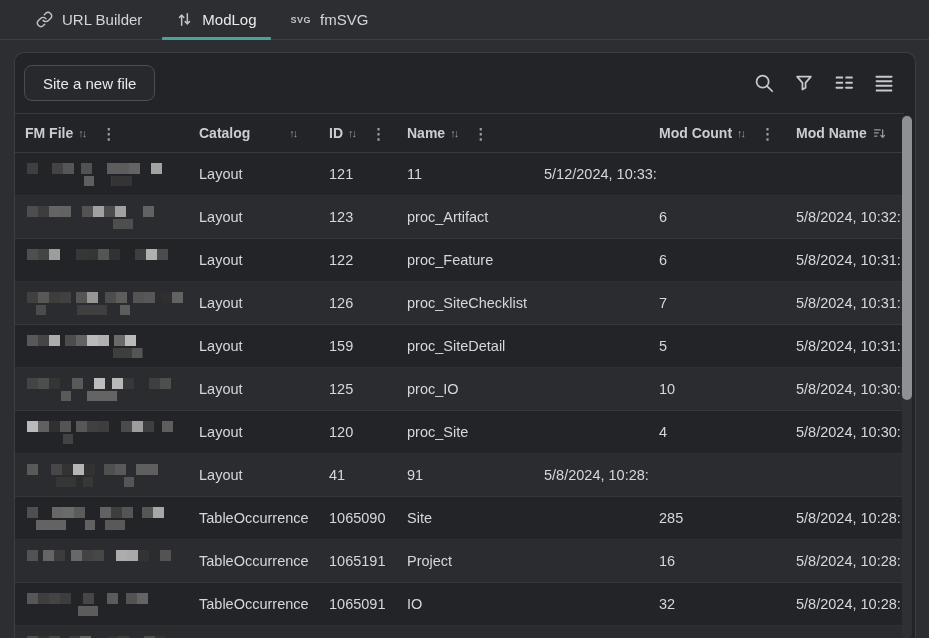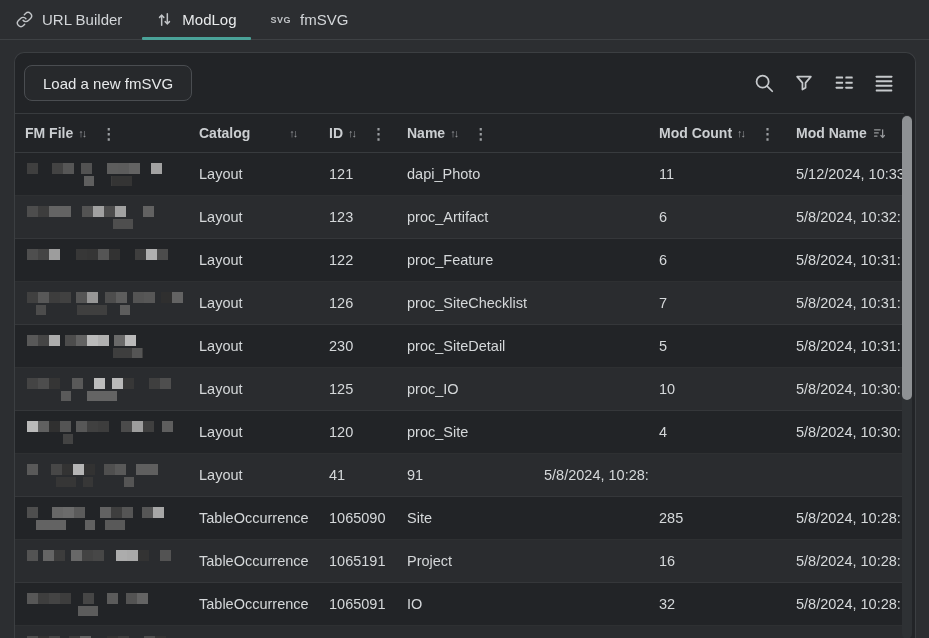--- a/index.html
+++ b/index.html
@@ -1,21 +1,21 @@
 <!DOCTYPE html>
 <html style="--accent: #4aa298;"><head>
 <meta charset="utf-8">
 <style>
   html,body{margin:0;padding:0;width:929px;height:638px;overflow:hidden;
     background:#2c2e31;font-family:"Liberation Sans",sans-serif;}
   *{box-sizing:border-box;}
 
   
   .tabbar{position:absolute;left:0;top:0;width:929px;height:40px;
-    display:flex;align-items:stretch;padding-left:2px;
+    display:flex;align-items:stretch;padding-left:22px;
     border-bottom:1px solid #3e4144;}
   .tab{display:flex;align-items:center;gap:9px;padding:0 14px;cursor:pointer;
     color:#d3d6d9;font-size:15px;position:relative;margin-right:6px;}
   .tab .ticon{display:flex;align-items:center;color:#c2c5c8;}
   .tab.active{color:#e9ebec;}
   .tab.active::after{content:"";position:absolute;left:0;right:0;bottom:-1px;
     height:3px;background:var(--accent);border-radius:1px;}
   .svg-glyph{font-size:9px;font-weight:700;letter-spacing:.5px;color:#c2c5c8;}
 
   
@@ -90,21 +90,21 @@
   </div>
   <div class="tab">
     <span class="ticon svg-glyph">SVG</span>
     <span>fmSVG</span>
   </div>
 </div>
 
 <div class="panel">
 
   <div class="toolbar">
-    <button class="load-btn">Load a new fmSVG</button>
+    <button class="load-btn">Site a new file</button>
     <div class="tool-icons">
       <button class="icon-btn">
         <svg width="22" height="22" viewBox="0 0 24 24" fill="none" stroke="currentColor" stroke-width="1.9" stroke-linecap="round">
           <circle cx="10.5" cy="10.5" r="6.6"></circle>
             <path d="M15.6 15.6L21 21"></path>
         </svg>
       </button>
       <button class="icon-btn">
         <svg width="22" height="22" viewBox="0 0 24 24" fill="none" stroke="currentColor" stroke-width="1.9" stroke-linejoin="round">
           <path d="M4.5 5h15l-5.8 6.8v5.4l-3.4 1.9v-7.3z"></path>
@@ -184,21 +184,20 @@
             <div class="px" style="left: 93.0198px; top: 3px; width: 11px; height: 11px; background: rgb(92, 92, 92);"></div>
             <div class="px" style="left: 104.02px; top: 3px; width: 11px; height: 11px; background: rgb(99, 99, 99);"></div>
             <div class="px" style="left: 126.499px; top: 3px; width: 11px; height: 11px; background: rgb(162, 162, 162);"></div>
             <div class="px" style="left: 86.1887px; top: 16px; width: 20px; height: 10px; background: rgb(59, 59, 59);"></div>
             <div class="px" style="left: 87.1104px; top: 16px; width: 20px; height: 10px; background: rgb(52, 52, 52);"></div>
             <div class="px" style="left: 59.0056px; top: 16px; width: 10px; height: 10px; background: rgb(95, 95, 95);"></div>
           </div>
         </div>
         <div class="tcell c1">Layout</div>
         <div class="tcell c2">121</div>
-        <div class="tcell c3">dapi_Photo</div>
         <div class="tcell c4">11</div>
         <div class="tcell c5">5/12/2024, 10:33:</div>
       </div>
       <div class="trow alt">
         <div class="tcell c0">
           <div class="mosaic">
             <div class="px" style="left: 2px; top: 3px; width: 11px; height: 11px; background: rgb(77, 77, 77);"></div>
             <div class="px" style="left: 13px; top: 3px; width: 11px; height: 11px; background: rgb(61, 61, 61);"></div>
             <div class="px" style="left: 24px; top: 3px; width: 11px; height: 11px; background: rgb(100, 100, 100);"></div>
             <div class="px" style="left: 35px; top: 3px; width: 11px; height: 11px; background: rgb(99, 99, 99);"></div>
@@ -273,21 +272,21 @@
             <div class="px" style="left: 51.2034px; top: 3px; width: 11px; height: 11px; background: rgb(98, 98, 98);"></div>
             <div class="px" style="left: 62.2034px; top: 3px; width: 11px; height: 11px; background: rgb(186, 186, 186);"></div>
             <div class="px" style="left: 73.2034px; top: 3px; width: 11px; height: 11px; background: rgb(176, 176, 176);"></div>
             <div class="px" style="left: 89.4018px; top: 3px; width: 11px; height: 11px; background: rgb(105, 105, 105);"></div>
             <div class="px" style="left: 100.402px; top: 3px; width: 11px; height: 11px; background: rgb(186, 186, 186);"></div>
             <div class="px" style="left: 88.3739px; top: 16px; width: 30px; height: 10px; background: rgb(62, 62, 62);"></div>
             <div class="px" style="left: 107.005px; top: 16px; width: 10px; height: 10px; background: rgb(85, 85, 85);"></div>
           </div>
         </div>
         <div class="tcell c1">Layout</div>
-        <div class="tcell c2">230</div>
+        <div class="tcell c2">159</div>
         <div class="tcell c3">proc_SiteDetail</div>
         <div class="tcell c4">5</div>
         <div class="tcell c5">5/8/2024, 10:31:</div>
       </div>
       <div class="trow alt">
         <div class="tcell c0">
           <div class="mosaic">
             <div class="px" style="left: 2px; top: 3px; width: 11px; height: 11px; background: rgb(68, 68, 68);"></div>
             <div class="px" style="left: 13px; top: 3px; width: 11px; height: 11px; background: rgb(77, 77, 77);"></div>
             <div class="px" style="left: 24px; top: 3px; width: 11px; height: 11px; background: rgb(53, 53, 53);"></div>

